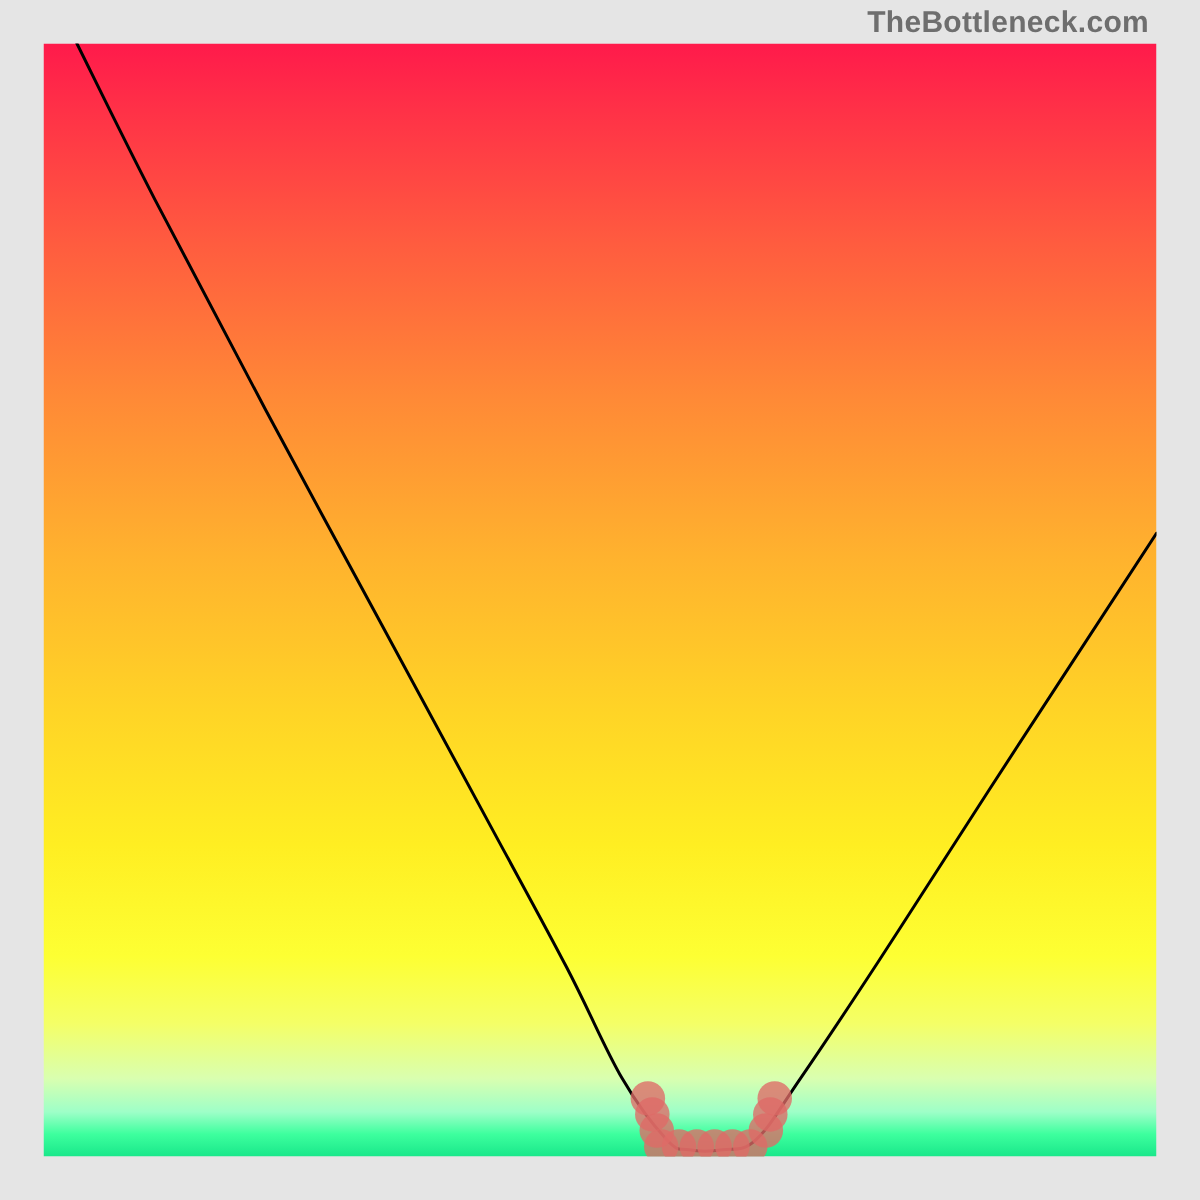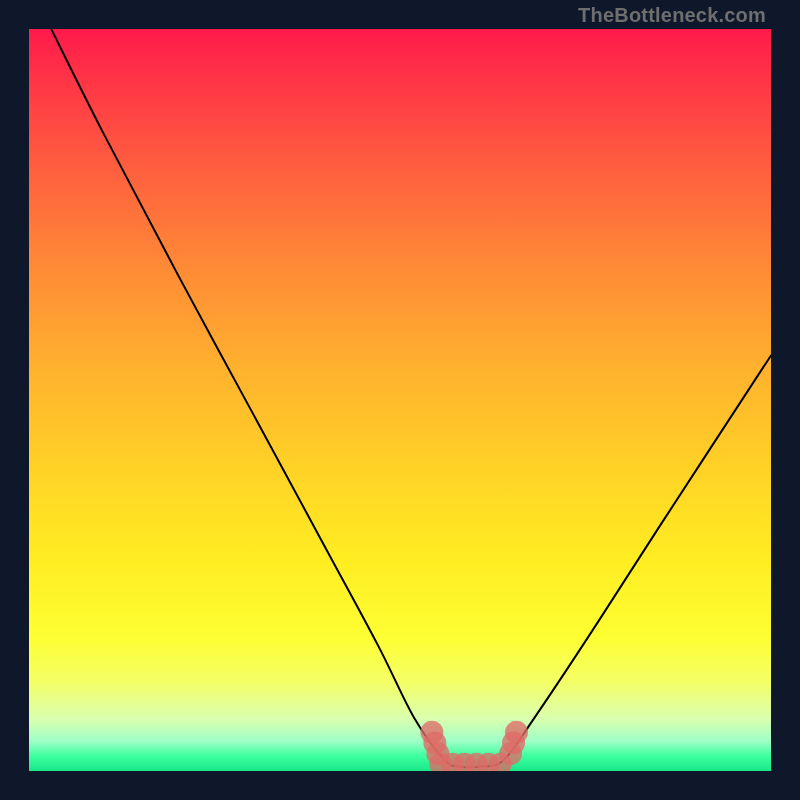--- a/index.html
+++ b/index.html
@@ -9,21 +9,21 @@
     height: 800px;
     background: #000;
     overflow: hidden;
     font-family: Arial, Helvetica, sans-serif;
   }
   .frame {
     position: absolute;
     inset: 0;
     width: 800px;
     height: 800px;
-    background: #0f172a;
+    background: #e5e5e5;
   }
   .plot {
     position: absolute;
     left: 29px;
     top: 29px;
     width: 742px;
     height: 742px;
     overflow: hidden;
   }
   .gradient-bg {

